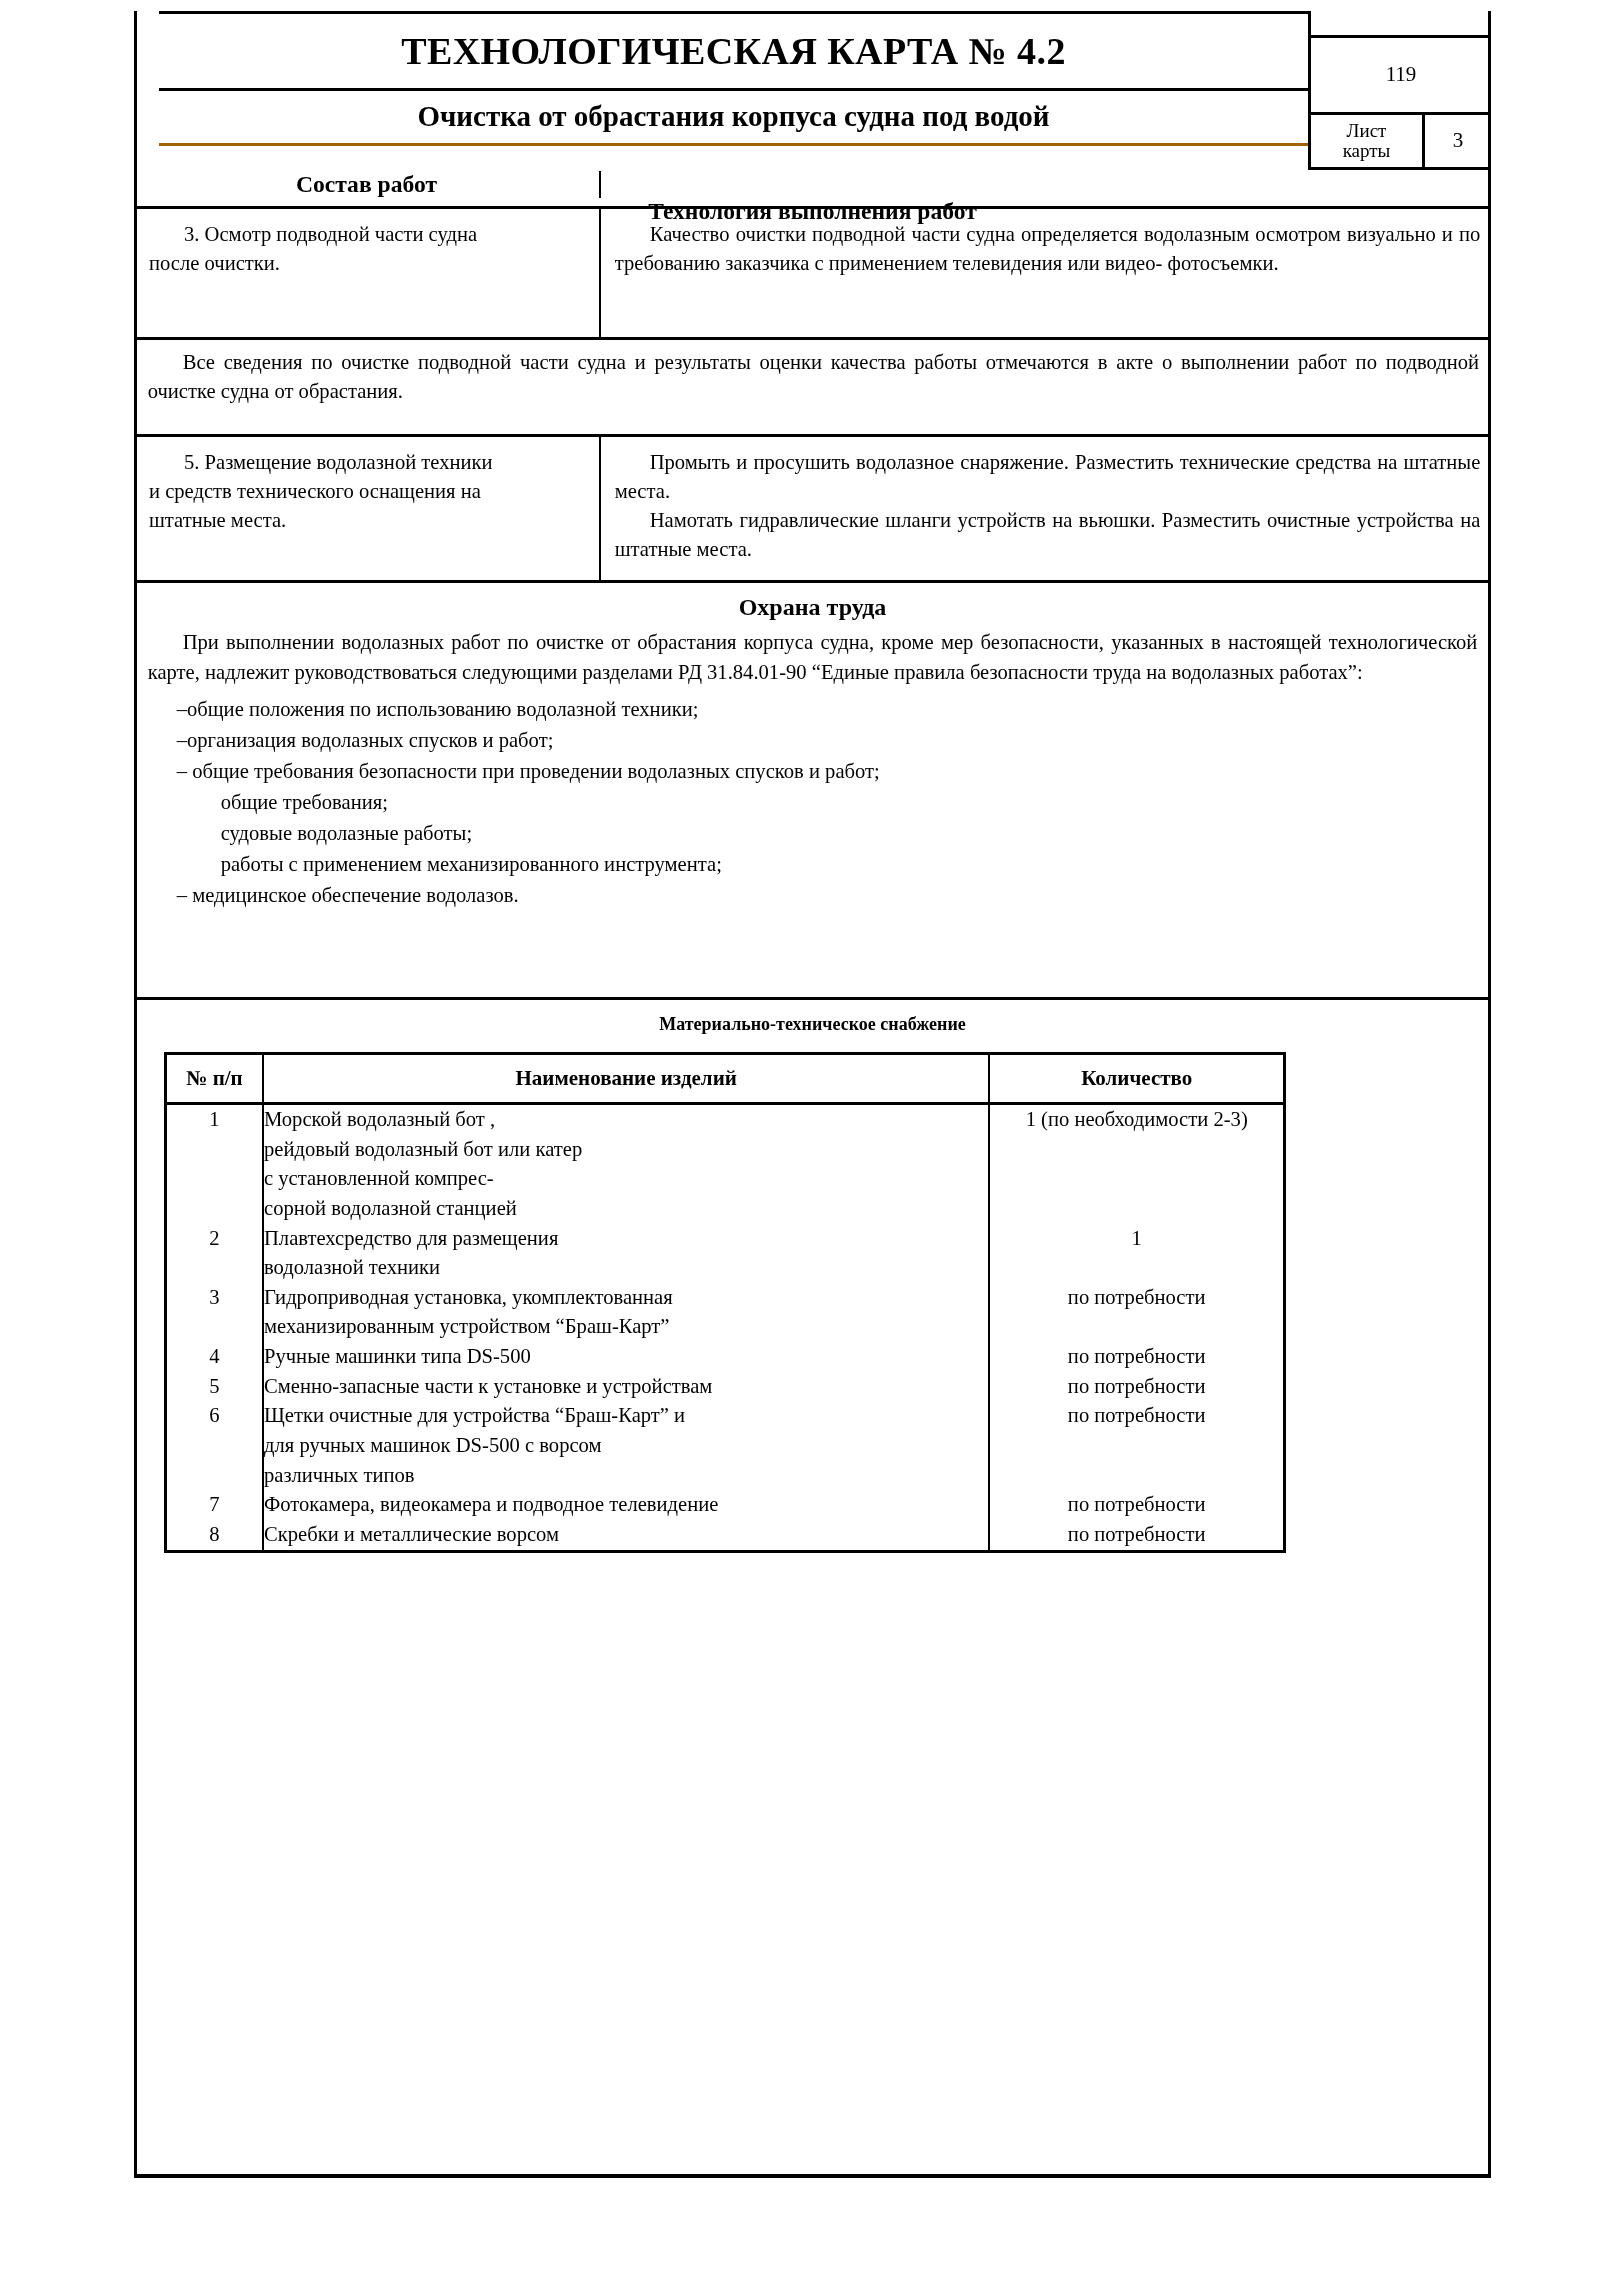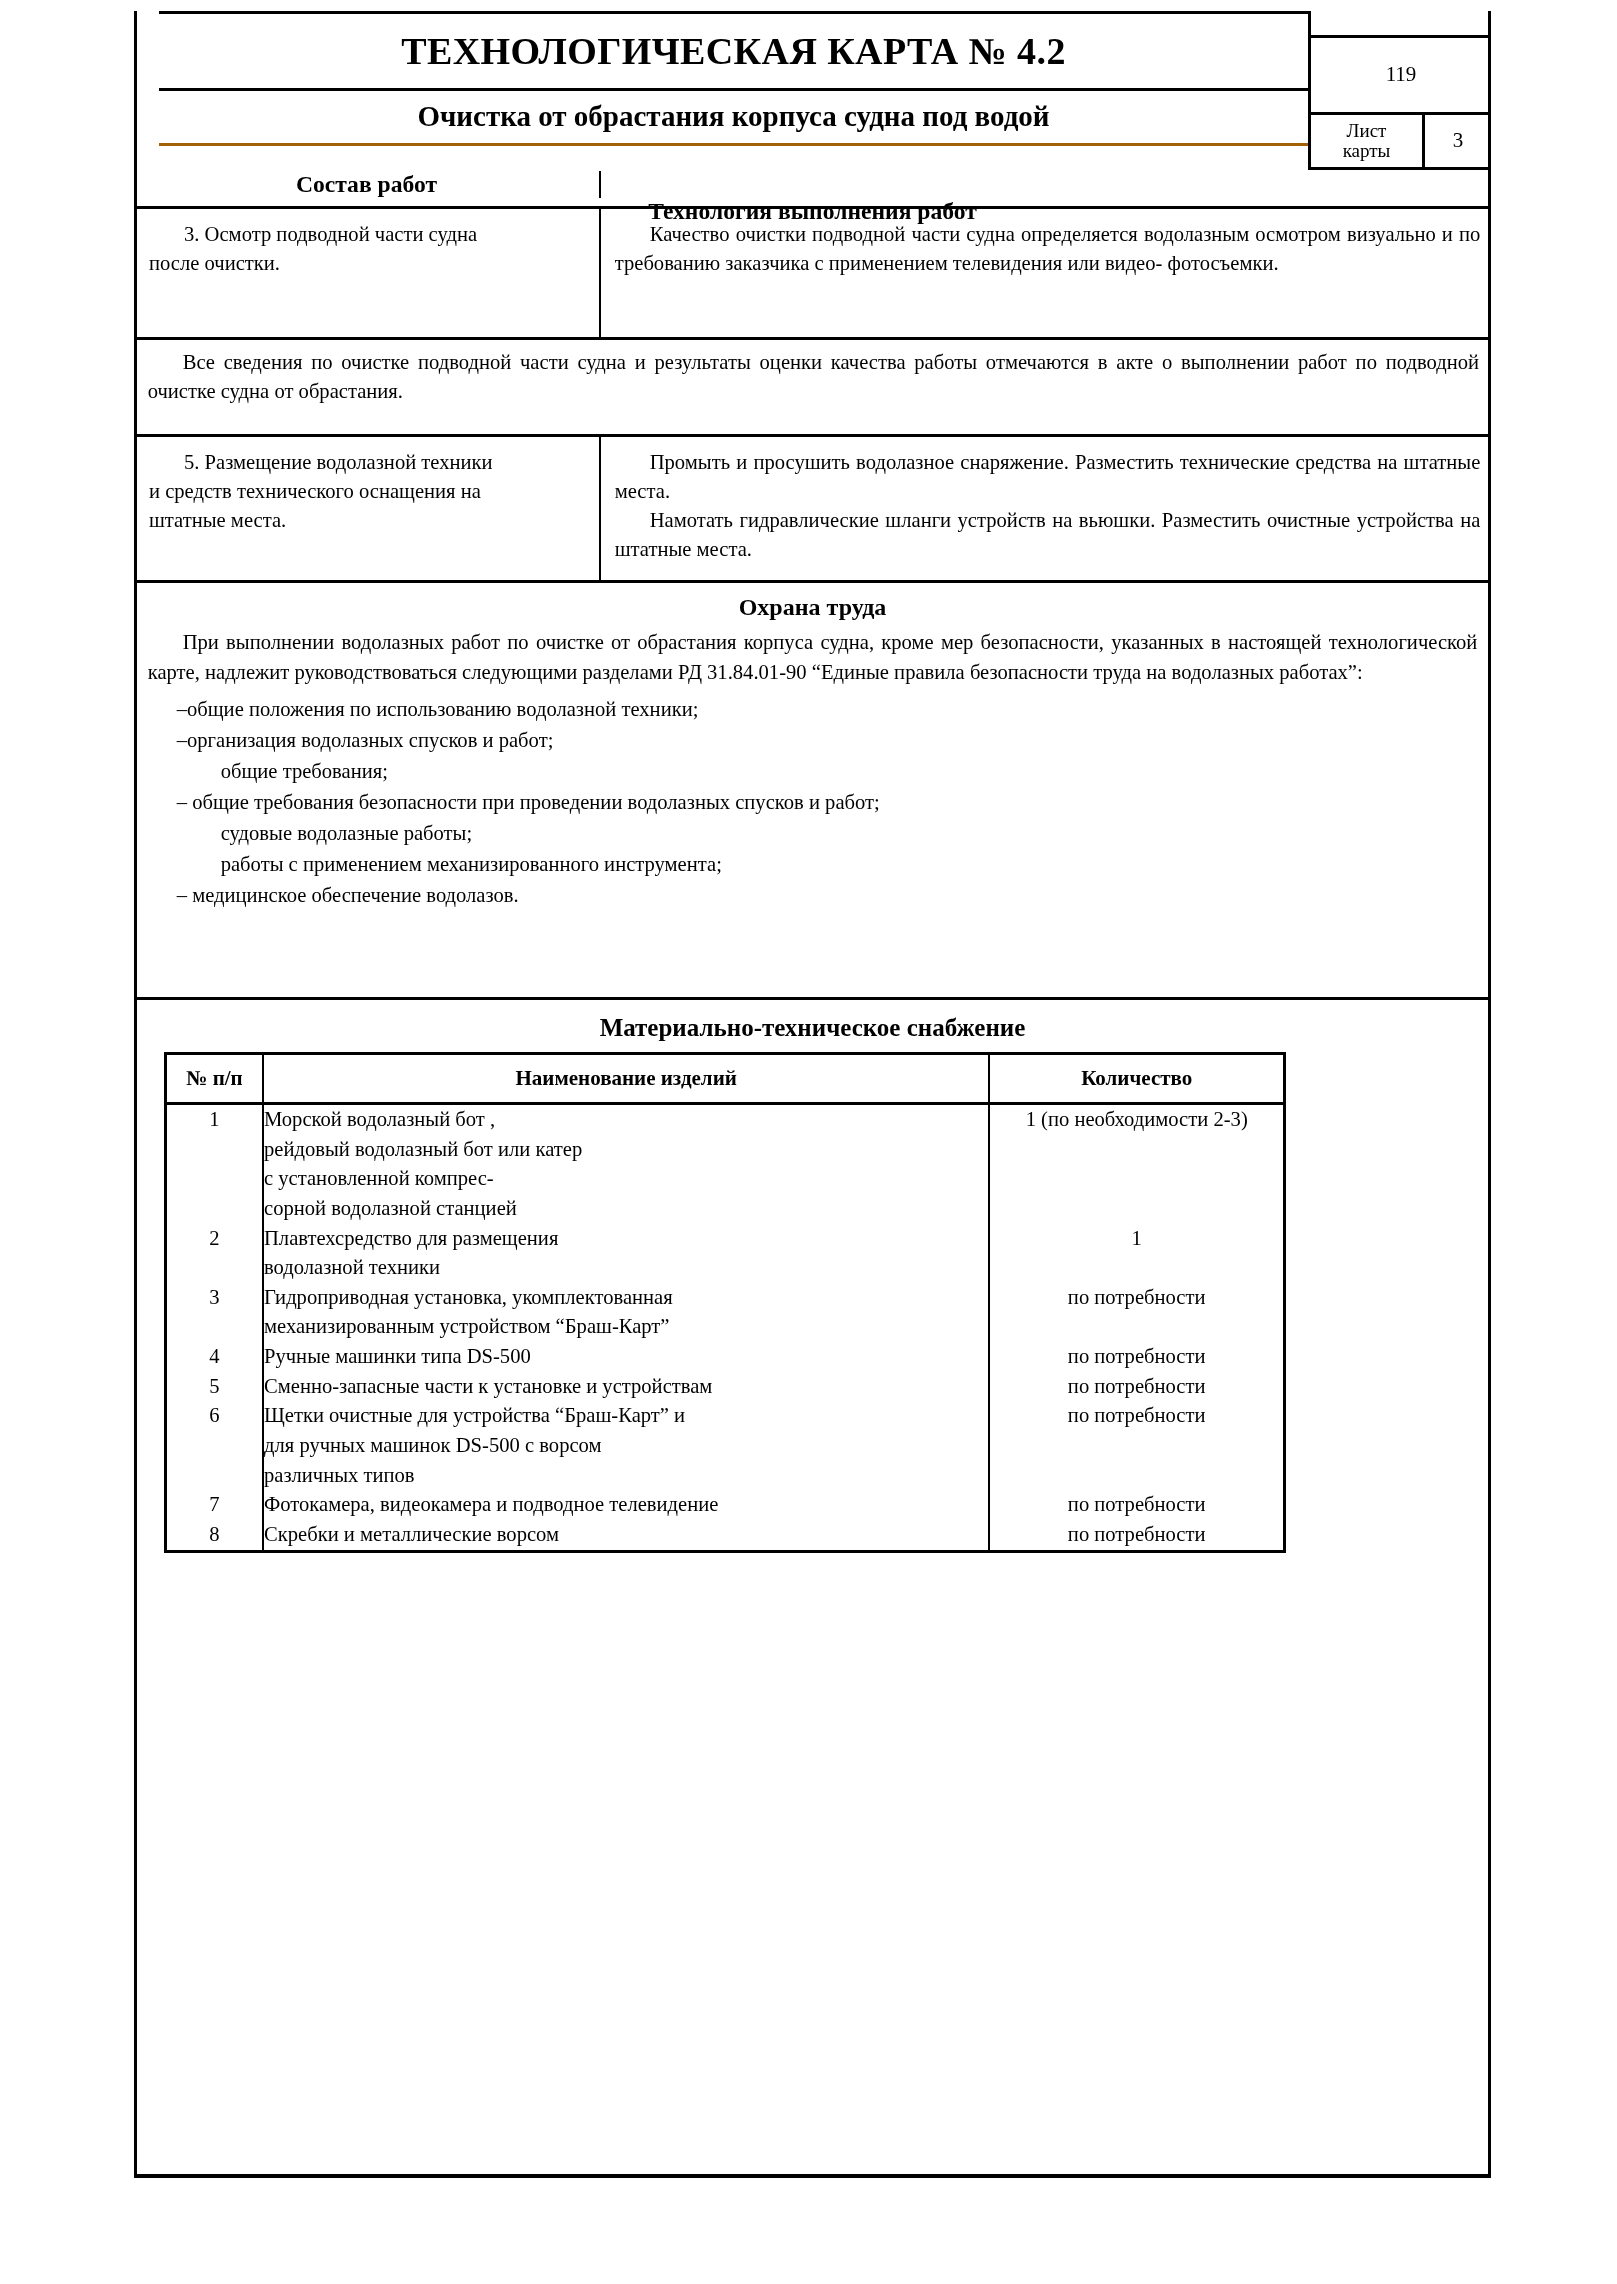--- a/index.html
+++ b/index.html
@@ -212,21 +212,21 @@
   .s-lv1 { padding-left: 29px; }
   .s-lv2 { padding-left: 73px; }
 
   
   .supply-title {
     position: absolute;
     left: 134px;
     top: 1014px;
     width: 1357px;
     text-align: center;
-    font-size: 25px;
+    font-size: 18px;
     font-weight: bold;
   }
 
   .supply-table {
     position: absolute;
     left: 164px;
     top: 1052px;
     width: 1122px;
     border: 3px solid #000;
     border-collapse: collapse;
@@ -334,22 +334,22 @@
       <div class="indent">Намотать гидравлические шланги устройств на вьюшки. Разместить очистные устройства на штатные места.</div>
     </div>
   </div>
 
   <div class="safety" style="top:583px;height:417px;">
     <div class="safety-title">Охрана труда</div>
     <div class="safety-intro">При выполнении водолазных работ по очистке от обрастания корпуса судна, кроме мер безопасности, указанных в настоящей технологической карте, надлежит руководствоваться следующими  разделами РД 31.84.01-90 “Единые правила безопасности труда на водолазных работах”:</div>
     <div class="safety-list">
       <div class="s-item s-lv1">–общие положения по использованию водолазной техники;</div>
       <div class="s-item s-lv1">–организация водолазных спусков и работ;</div>
+      <div class="s-item s-lv1">– общие требования безопасности при проведении водолазных спусков и работ;</div>
       <div class="s-item s-lv2">общие требования;</div>
-      <div class="s-item s-lv1">– общие требования безопасности при проведении водолазных спусков и работ;</div>
       <div class="s-item s-lv2">судовые водолазные работы;</div>
       <div class="s-item s-lv2">работы с применением механизированного инструмента;</div>
       <div class="s-item s-lv1">–      медицинское обеспечение водолазов.</div>
     </div>
   </div>
 
   <div class="supply-title">Материально-техническое снабжение</div>
 
   <table class="supply-table">
     <thead>

